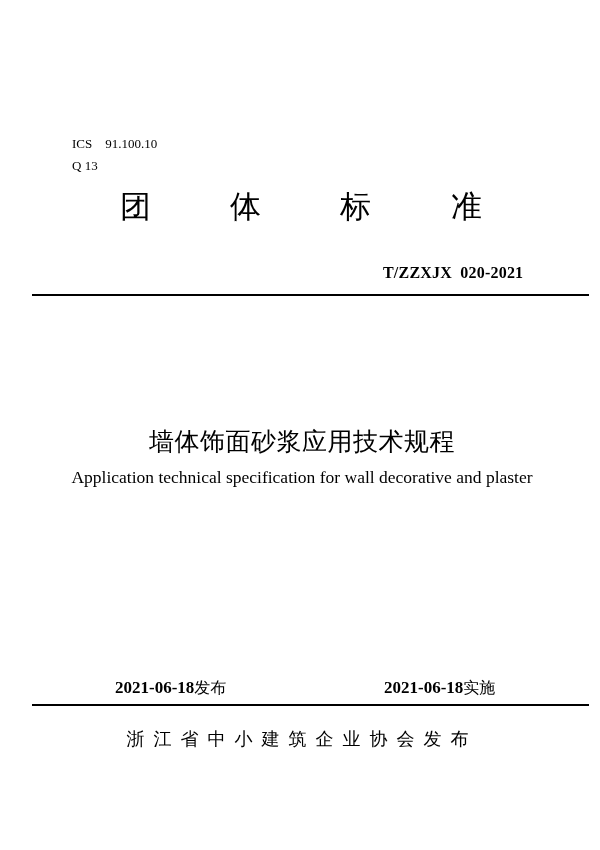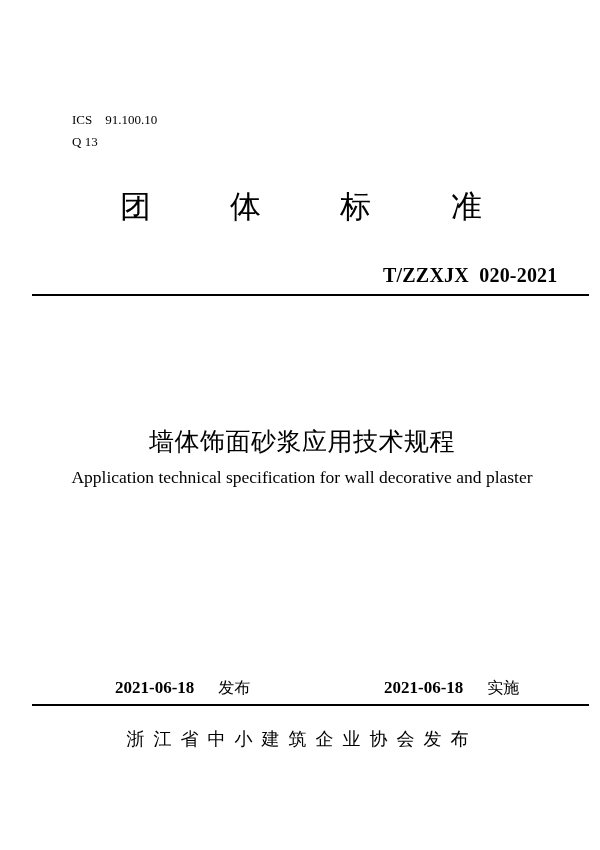--- a/index.html
+++ b/index.html
@@ -16,35 +16,36 @@
     }
     .abs { position: absolute; }
     .serif { font-family: "Liberation Serif", "DejaVu Serif", serif; }
     .sans { font-family: "DejaVu Sans", "Liberation Sans", sans-serif; }
 
     .classification {
       left: 72px;
       font-size: 13px;
       line-height: 16px;
       white-space: pre;
+      margin-top: 24px;
     }
     #ics { top: 112px; }
     #ccs { top: 134px; }
 
     .std-type {
       top: 186px;
       font-size: 31px;
       line-height: 40px;
       font-weight: normal;
     }
 
     .std-number {
       top: 264px;
       left: 383px;
-      font-size: 20px;
+      font-size: 16px;
       font-weight: bold;
       white-space: pre;
       letter-spacing: 0.2px;
     }
 
     .rule {
       height: 1.5px;
       background: #000;
     }
     #rule-top { top: 294px; left: 32px; width: 557px; }
@@ -71,21 +72,21 @@
     .date-line {
       top: 676px;
       font-size: 17px;
       line-height: 24px;
       white-space: nowrap;
     }
     .date-line .date { font-weight: bold; margin-left: 24px; }
     .date-line .label {
       font-family: Liberation Serif, serif;
       font-size: 16px;
-      margin-left: 24px;
+      margin-left: 0;
     }
     #issue-line { left: 91px; }
     #impl-line { left: 360px; }
 
     .publisher {
       top: 726px;
       left: 0;
       width: 604px;
       text-align: center;
       font-size: 18px;

